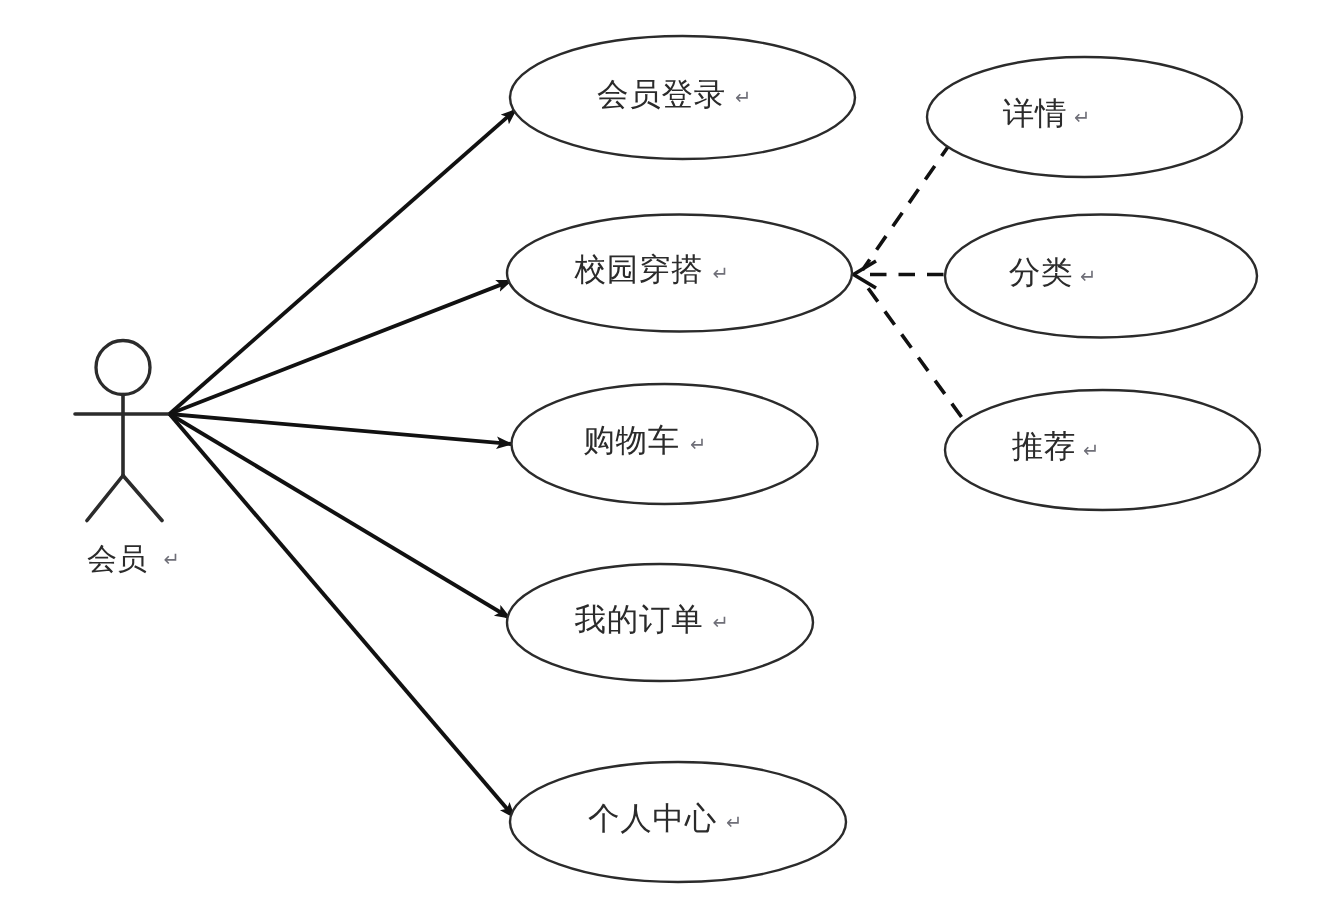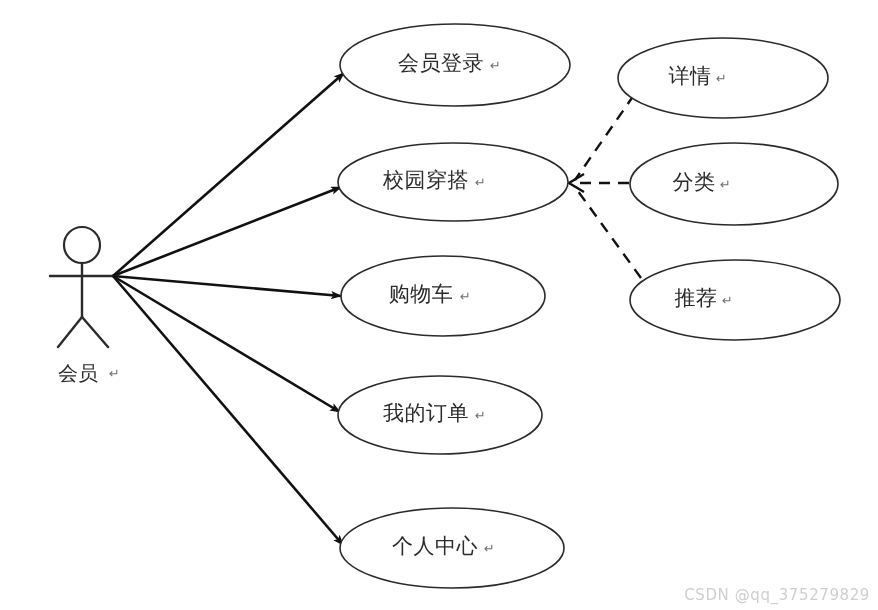--- a/index.html
+++ b/index.html
@@ -174,14 +174,13 @@
       <text class="pilcrow-mark" x="720" y="185">↵</text>
     </g>
 
     <g>
       <ellipse class="ellipse-shape" cx="735" cy="300" rx="105" ry="40"></ellipse>
       <text class="usecase-label" x="696" y="299">推荐</text>
       <text class="pilcrow-mark" x="722" y="301">↵</text>
     </g>
   </svg>
 
-  <div class="watermark-text">CSDN @qq_375279829</div>
 </div>
 
 </body></html>

